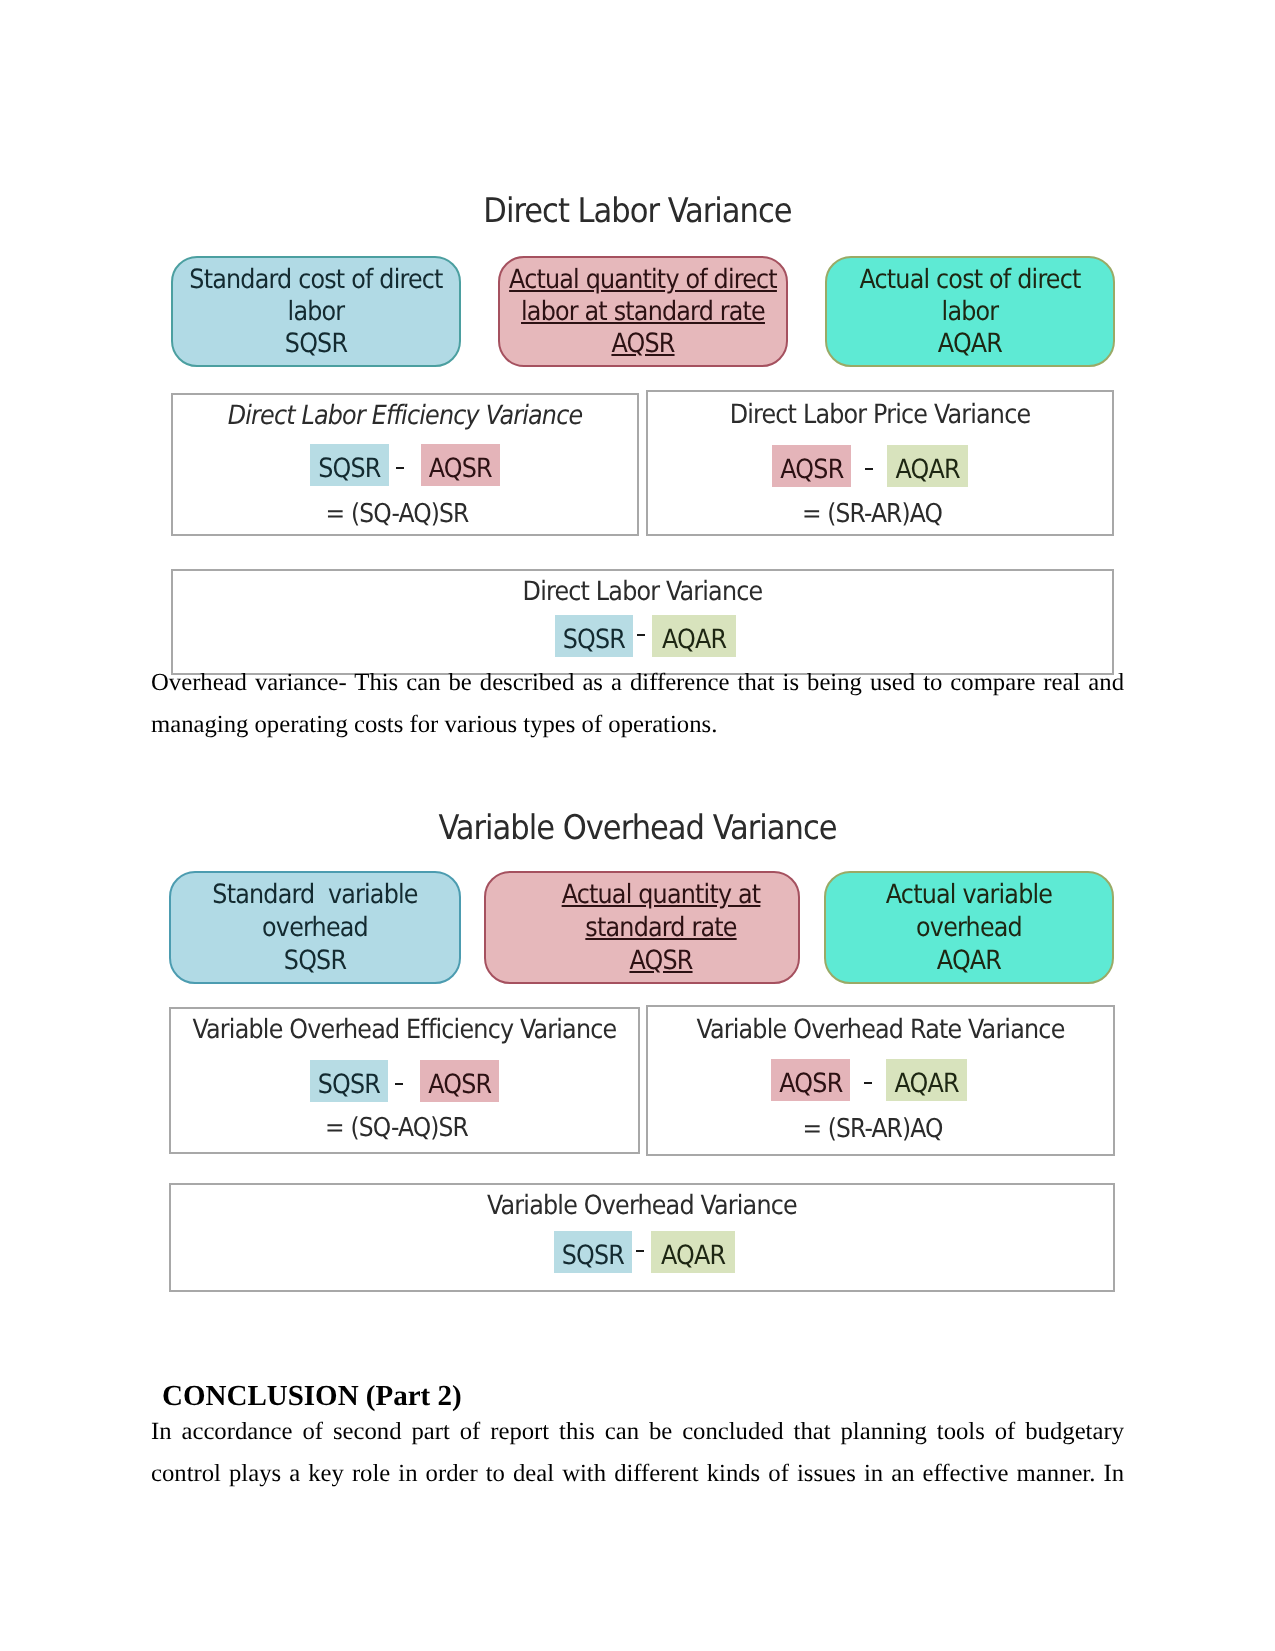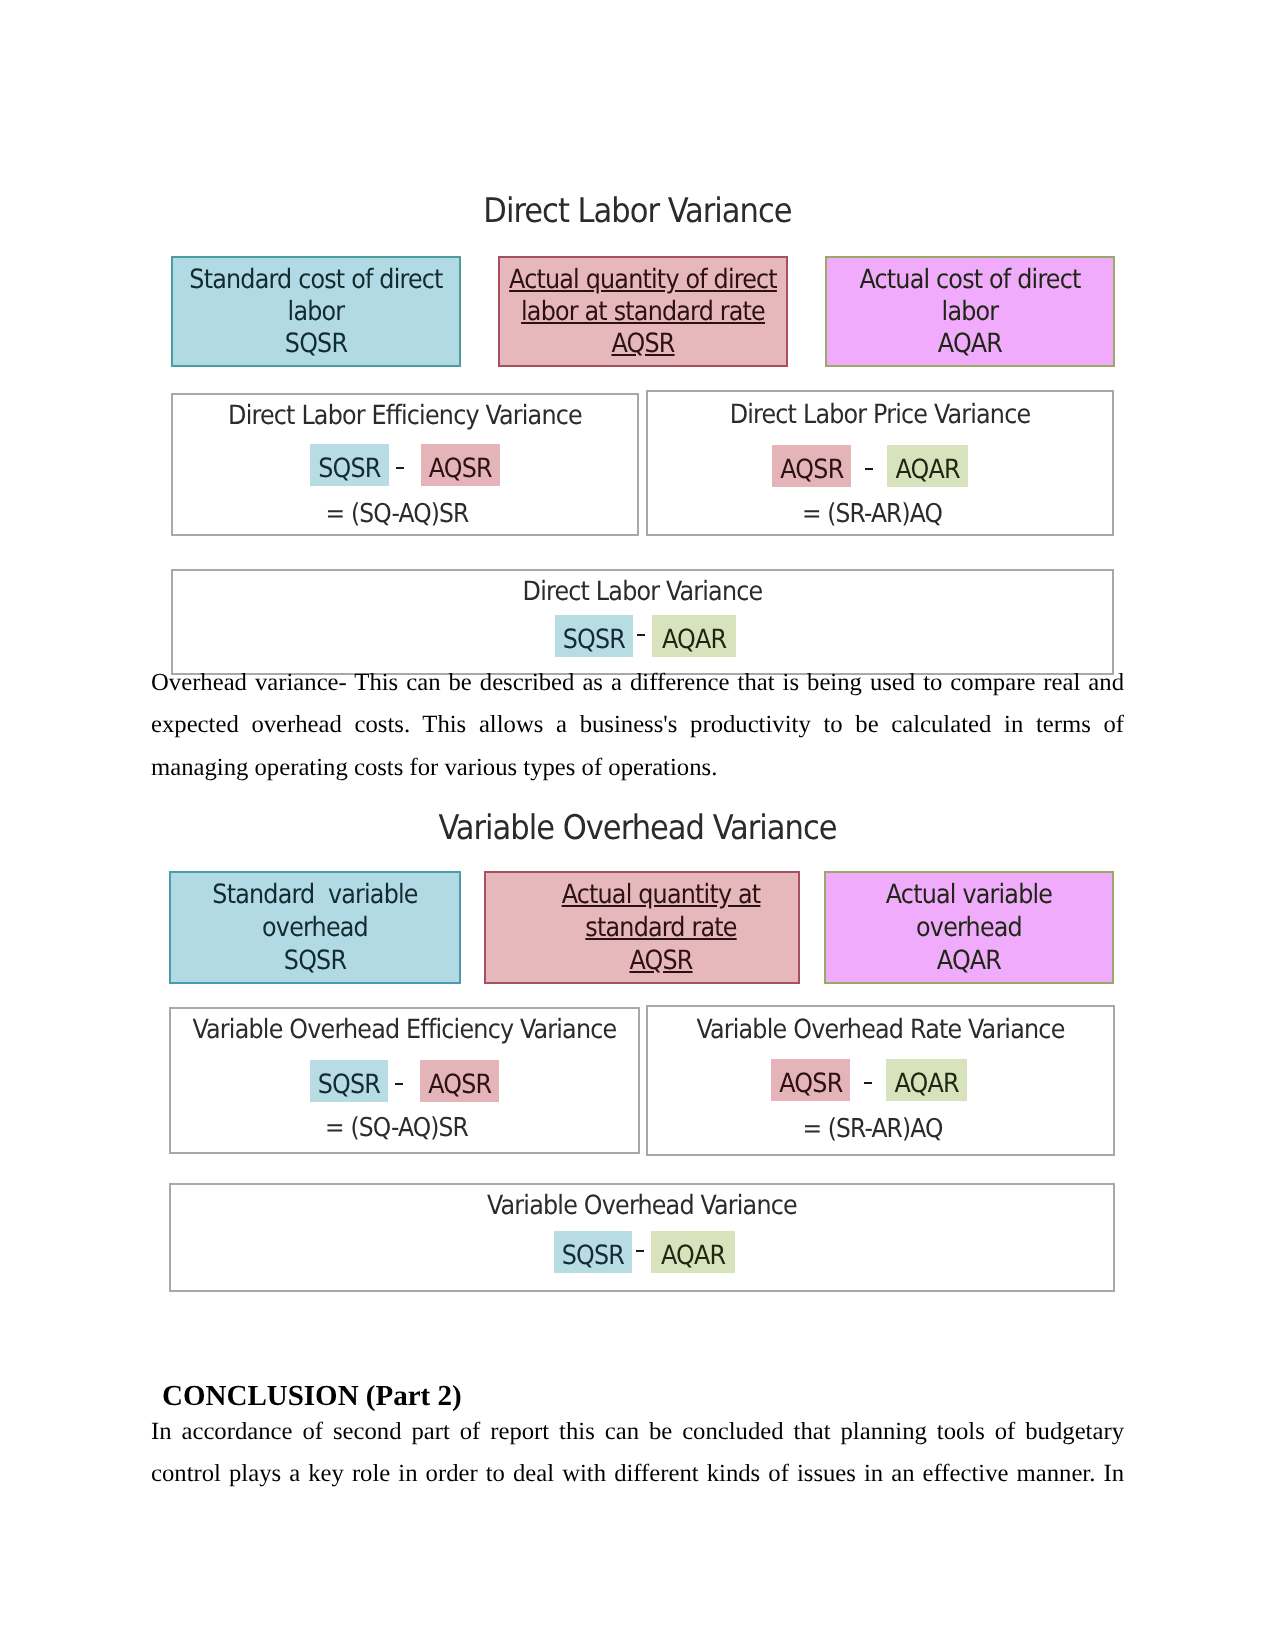--- a/index.html
+++ b/index.html
@@ -28,26 +28,27 @@
   }
 
   .topbox {
     position:absolute;
     box-sizing:border-box;
     display:flex; flex-direction:column; align-items:center; justify-content:center;
     text-align:center;
     font-size:26.5px; line-height:32px;
     letter-spacing:-0.8px;
     white-space:pre;
+    border-radius:26px;
   }
   #fig2 .topbox { line-height:33.3px; }
   #fig2 .topbox.blue { border-color:#4c9cb0; }
   .topbox.blue  { background:#b1dae5; border:2px solid #4b9fa0; color:#132a30; }
   .topbox.red   { background:#e6b8bb; border:2px solid #a5515f; color:#2c1113;text-decoration:underline; }
-  .topbox.green { background:#f0abfc; border:2px solid #9aaa66; color:#1d2612; }
+  .topbox.green { background:#5eead4; border:2px solid #9aaa66; color:#1d2612; }
 
   .formbox {
     position:absolute;
     box-sizing:border-box;
     border:2px solid #a8a8a8;
     background:#ffffff;
     text-align:center;
   }
   .fb-title { position:absolute; left:0; right:0; font-size:26.5px; letter-spacing:-0.8px; color:#2b2b2b; line-height:1; white-space:nowrap; }
   .fb-eq    { position:absolute; left:0; right:16px; font-size:26px; letter-spacing:-0.85px; color:#2b2b2b; line-height:1; white-space:nowrap; }
@@ -123,21 +124,21 @@
       <div data-name="top-box-line">AQSR</div>
     </div>
 
     <div class="topbox green" data-name="top-box-actual-cost" style="left:825px; top:224px; width:290px; height:111px;">
       <div data-name="top-box-line">Actual cost of direct</div>
       <div data-name="top-box-line">labor</div>
       <div data-name="top-box-line">AQAR</div>
     </div>
 
     <div class="formbox" data-name="formula-box-efficiency-variance" style="left:171px; top:361px; width:468px; height:143px;">
-      <div class="fb-title" data-name="formula-box-title" style="top:8px;">Direct Labor Efficiency Variance</div>
+      <div class="fb-title" data-name="formula-box-title" style="top:8px;font-style:italic;">Direct Labor Efficiency Variance</div>
       <div class="fb-row" data-name="formula-row" style="top:49px;">
         <span class="tag blue" data-name="tag-sqsr">SQSR</span>
         <span class="minus gap32" data-name="minus-operator">-</span>
         <span class="tag red" data-name="tag-aqsr">AQSR</span>
       </div>
       <div class="fb-eq" data-name="formula-equation" style="top:106px;">= (SQ-AQ)SR</div>
     </div>
 
     <div class="formbox" data-name="formula-box-price-variance" style="left:646px; top:358px; width:468px; height:146px;">
       <div class="fb-title" data-name="formula-box-title" style="top:10px;">Direct Labor Price Variance</div>
@@ -154,21 +155,20 @@
       <div class="fb-row" data-name="summary-row" style="top:44px; left:6px;">
         <span class="tag blue" data-name="tag-sqsr">SQSR</span>
         <span class="minus gap20" data-name="minus-operator">-</span>
         <span class="tag green" data-name="tag-aqar">AQAR</span>
       </div>
     </div>
   </div>
 
   <div class="para" data-name="overhead-variance-paragraph" style="left:151px; top:661.5px; width:973px;">
     <span class="ln" data-name="paragraph-line">Overhead variance- This can be described as a difference that is being used to compare real and</span>
-    <span class="ln" data-name="paragraph-line">expected overhead costs. This allows a business's productivity to be calculated in terms of</span>
     <span class="ln last" data-name="paragraph-line">managing operating costs for various types of operations.</span>
   </div>
 
   <div class="figure" id="fig2" data-name="variable-overhead-variance-figure" style="left:0px; top:0px; width:1275px; height:1651px;">
 
     <div class="fig-title" data-name="figure-title" style="top:811px;">Variable Overhead Variance</div>
 
     <div class="topbox blue" data-name="top-box-standard-variable-overhead" style="left:169px; top:871px; width:292px; height:113px;">
       <div data-name="top-box-line">Standard  variable</div>
       <div data-name="top-box-line">overhead</div>

